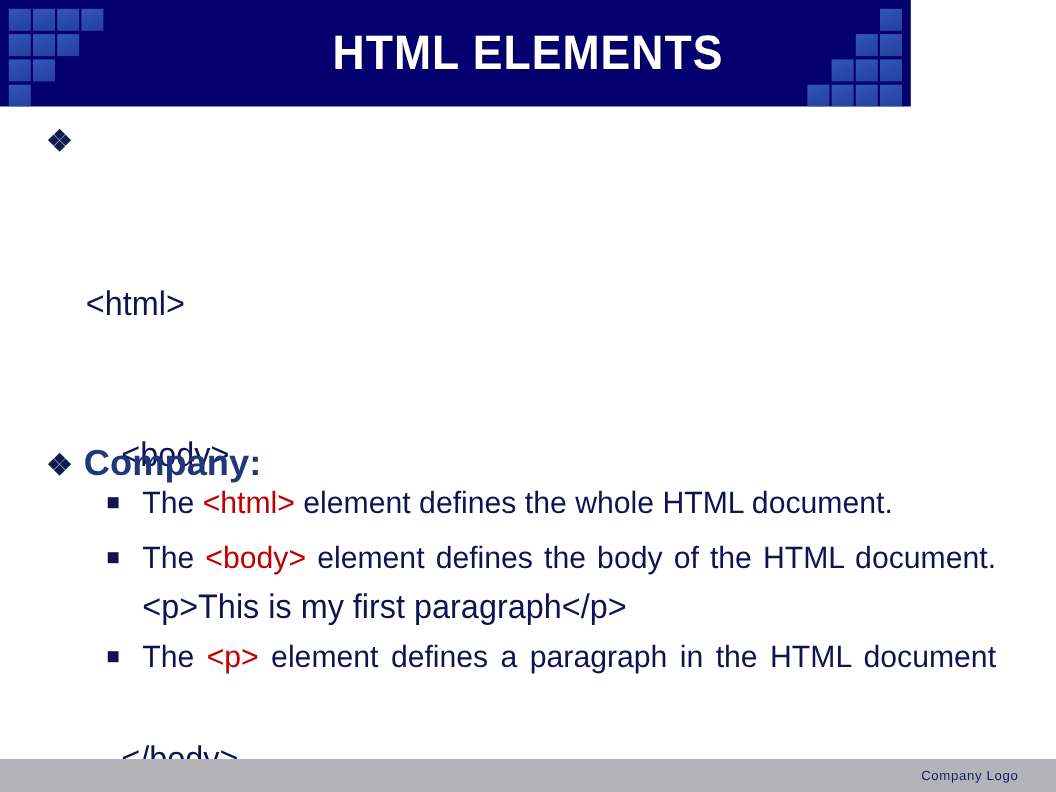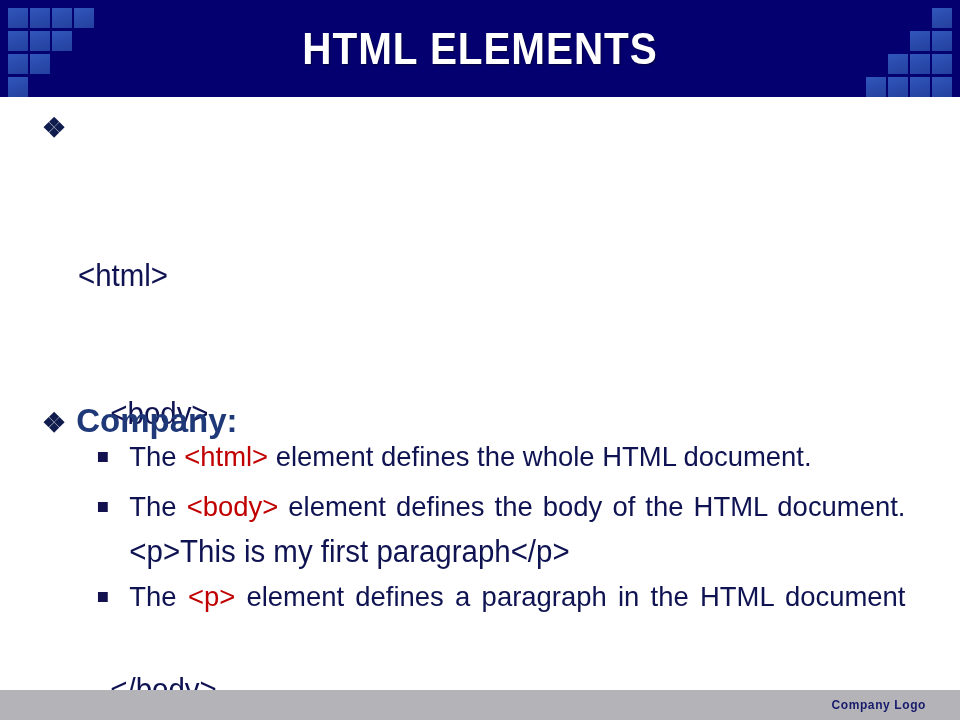--- a/index.html
+++ b/index.html
@@ -12,21 +12,21 @@
     background: #ffffff;
     font-family: "Liberation Sans", sans-serif;
     overflow: hidden;
     position: relative;
   }
 
   
   .header {
     position: absolute;
     top: 0; left: 0;
-    width: 960px;
+    width: 828px;
     height: 97px;
     background: #050070;
     overflow: hidden;
   }
   .header-title {
     position: absolute;
     top: 0; left: 0;
     width: 960px;
     height: 97px;
     display: flex;
@@ -148,21 +148,21 @@
   }
   .footer-logo {
     position: absolute;
     right: 34px;
     top: 0;
     height: 30px;
     display: flex;
     align-items: center;
     color: #171a6b;
     font-size: 12px;
-    font-weight: bold;
+    font-weight: normal;
     letter-spacing: 0.6px;
     font-family: "Liberation Sans", sans-serif;
   }
 </style>
 </head>
 <body>
 
 <div class="header">
 
   <div class="deco left">

